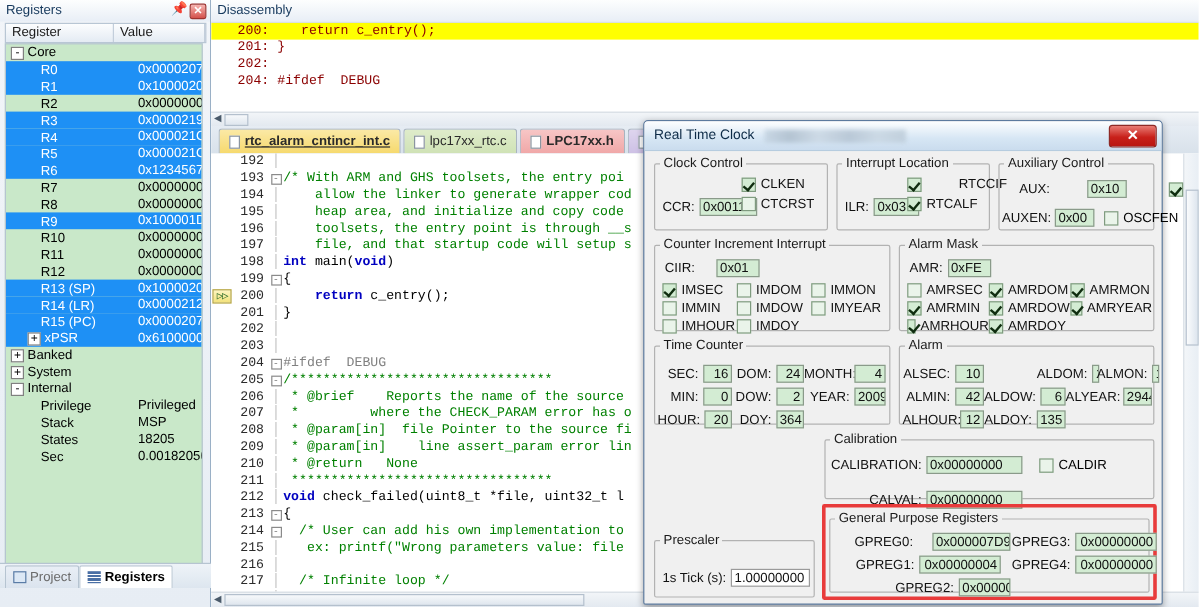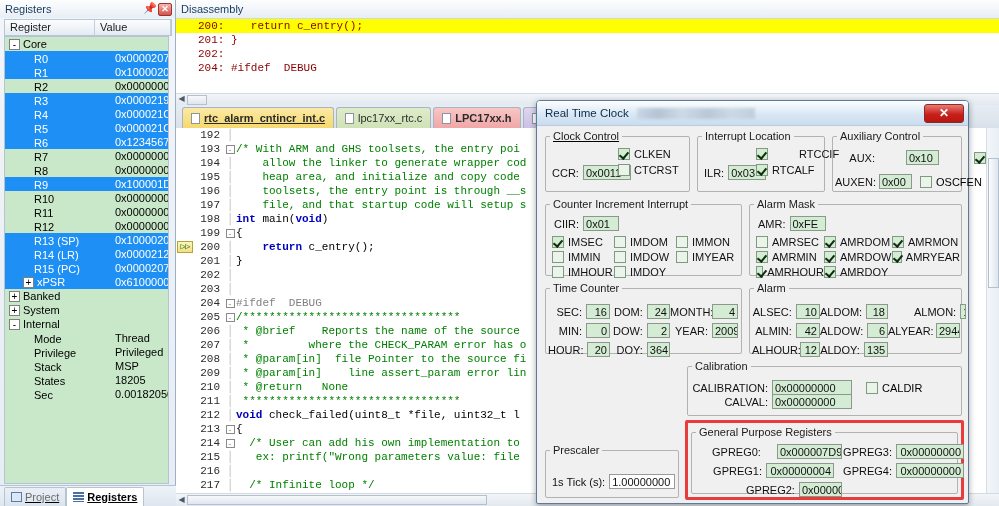--- a/index.html
+++ b/index.html
@@ -54,24 +54,24 @@
   .reg-row { height:14px; display:flex; align-items:center; font-size:11px; color:#000; white-space:nowrap; }
   .reg-row.sel { background:#1e90f5; color:#fff; }
   .tw { width:11px; height:11px; display:inline-block; text-align:center; line-height:9px;
         font-size:10px; font-family:"Liberation Sans",sans-serif; }
   .tw.box { border:1px solid #808080; background:#fff; color:#000; margin-right:3px; }
   .reg-name { display:inline-block; }
   .reg-val { position:absolute; left:110px; }
   .reg-row { position:relative; }
 
   #reg-bottom-tabs {
-    position:absolute; left:0; bottom:0; width:176px; height:21px;
+    position:absolute; left:0; bottom:16px; width:176px; height:21px;
     background:linear-gradient(#eef3f8,#dde6ef);
     border-top:1px solid #b6c4d1;
-    display:flex; align-items:flex-end; padding-left:4px;text-decoration:underline;
+    display:flex; align-items:flex-end; padding-left:4px;
   }
   .bt {
     height:19px; display:flex; align-items:center; gap:3px;
     padding:0 6px; font-size:11px; border:1px solid #b6c4d1; border-bottom:none;
     background:linear-gradient(#e9eff6,#dbe4ee); color:#6b6b6b; border-radius:2px 2px 0 0;
   }
   .bt.active { background:#fff; color:#000; font-weight:bold; }
   .micon { width:11px; height:10px; border:1px solid #5a7ca6; background:#dce8f5; display:inline-block; }
   .micon2 { width:11px; height:10px; background:repeating-linear-gradient(#4a6fa5 0 2px,#fff 2px 3px); display:inline-block; }
 
@@ -289,24 +289,20 @@
           <span style="padding-left: 4px;"><span class="tw box">+</span><span class="reg-name">Banked</span></span>
           <span class="reg-val"></span>
         </div>
         <div class="reg-row">
           <span style="padding-left: 4px;"><span class="tw box">+</span><span class="reg-name">System</span></span>
           <span class="reg-val"></span>
         </div>
         <div class="reg-row">
           <span style="padding-left: 4px;"><span class="tw box">-</span><span class="reg-name">Internal</span></span>
           <span class="reg-val"></span>
-        </div>
-        <div class="reg-row">
-          <span style="padding-left: 18px;"><span class="tw"></span><span class="reg-name">Mode</span></span>
-          <span class="reg-val">Thread</span>
         </div>
         <div class="reg-row">
           <span style="padding-left: 18px;"><span class="tw"></span><span class="reg-name">Privilege</span></span>
           <span class="reg-val">Privileged</span>
         </div>
         <div class="reg-row">
           <span style="padding-left: 18px;"><span class="tw"></span><span class="reg-name">Stack</span></span>
           <span class="reg-val">MSP</span>
         </div>
         <div class="reg-row">
@@ -405,21 +401,21 @@
 
   <div id="rtc-dialog">
     <div id="rtc-titlebar">
       <span id="rtc-title">Real Time Clock</span>
       <span id="rtc-redacted"></span>
       <span id="rtc-spacer"></span>
       <span id="rtc-close">✕</span>
     </div>
     <div id="rtc-body">
 
-      <fieldset class="gb" style="left:8px;top:4px;width:145px;height:62px;text-decoration:underline;">
+      <fieldset class="gb" style="left:8px;top:4px;width:145px;height:62px;">
         <legend>Clock Control</legend>
         <div style="position:absolute;left:6px;top:23px;" class="rowline">
           <span class="fld-label">CCR:</span>
           <span class="tbox" style="width:48px;margin-left:4px;">0x0011</span>
         </div>
         <div style="position:absolute;left:72px;top:6px;">
           <div class="cbrow" style="margin-bottom:4px;">
             <span class="cb on"></span>
             <span>CLKEN</span>
           </div>
@@ -461,21 +457,21 @@
           <span class="tbox" style="width:33px;margin-left:4px;">0x00</span>
           <span class="cb white" style="margin-left:8px;"></span>
           <span>OSCFEN</span>
         </div>
       </fieldset>
 
       <fieldset class="gb" style="left:8px;top:72px;width:197px;height:78px;">
         <legend>Counter Increment Interrupt</legend>
         <div style="position:absolute;left:8px;top:6px;" class="rowline">
           <span class="fld-label">CIIR:</span>
-          <span class="tbox" style="width:36px;margin-left:4px;">0x01</span>
+          <span class="tbox" style="width:36px;margin-left:18px;">0x01</span>
         </div>
         <div id="cii-cbs" style="position: absolute; left: 6px; top: 26px; width: 186px; display: grid; grid-template-columns: 62px 62px 62px; row-gap: 3px;">
             <div class="cbrow">
               <span class="cb on"></span>
               <span>IMSEC</span>
             </div>
             <div class="cbrow">
               <span class="cb white"></span>
               <span>IMDOM</span>
             </div>
@@ -587,21 +583,21 @@
       </fieldset>
 
       <fieldset class="gb" style="left:212px;top:156px;width:213px;height:72px;">
         <legend>Alarm</legend>
         <div id="al-grid" style="position: absolute; left: 2px; top: 10px; width: 208px; display: grid; grid-template-columns: 68px 68px 72px; row-gap: 4px;">
             <div class="rowline">
               <span class="fld-label" style="display: inline-block; width: 44px; text-align: right;">ALSEC:</span>
               <span class="tbox r" style="width: 26px; margin-left: 4px;">10</span>
             </div>
             <div class="rowline">
-              <span class="fld-label" style="display: inline-block; width: 44px; text-align: center;">ALDOM:</span>
+              <span class="fld-label" style="display: inline-block; width: 44px; text-align: center; margin-left: 44px;">ALDOM:</span>
               <span class="tbox r" style="width: 26px; margin-left: 4px;">18</span>
             </div>
             <div class="rowline">
               <span class="fld-label" style="display: inline-block; width: 44px; text-align: center; margin-left: 26px;">ALMON:</span>
               <span class="tbox r" style="width: 26px; margin-left: 4px;">13</span>
             </div>
             <div class="rowline">
               <span class="fld-label" style="display: inline-block; width: 44px; text-align: right;">ALMIN:</span>
               <span class="tbox r" style="width: 26px; margin-left: 4px;">42</span>
             </div>
@@ -626,21 +622,21 @@
 
 
       <fieldset class="gb" style="left:150px;top:234px;width:275px;height:56px;">
         <legend>Calibration</legend>
         <div style="position:absolute;left:2px;top:8px;" class="rowline">
           <span class="fld-label" style="display:inline-block;width:78px;text-align:right;">CALIBRATION:</span>
           <span class="tbox" style="width:80px;margin-left:4px;">0x00000000</span>
           <span class="cb white" style="margin-left:14px;"></span>
           <span>CALDIR</span>
         </div>
-        <div style="position:absolute;left:2px;top:22px;justify-content:center;" class="rowline">
+        <div style="position:absolute;left:2px;top:37px;justify-content:center;" class="rowline">
           <span class="fld-label" style="display:inline-block;width:78px;text-align:right;">CALVAL:</span>
           <span class="tbox" style="width:80px;margin-left:4px;">0x00000000</span>
         </div>
       </fieldset>
 
       <div class="gprbox" style="left: 148px; top: 294px; width: 279px; height: 80px; border-color: rgb(232, 59, 59);"></div>
       <fieldset class="gb" style="left:154px;top:300px;width:267px;height:68px;">
         <legend>General Purpose Registers</legend>
         <div id="gpr-grid" style="position: absolute; left: 20px; top: 6px; width: 262px; display: grid; grid-template-columns: 130px 130px; row-gap: 4px;">
             <div class="rowline">

